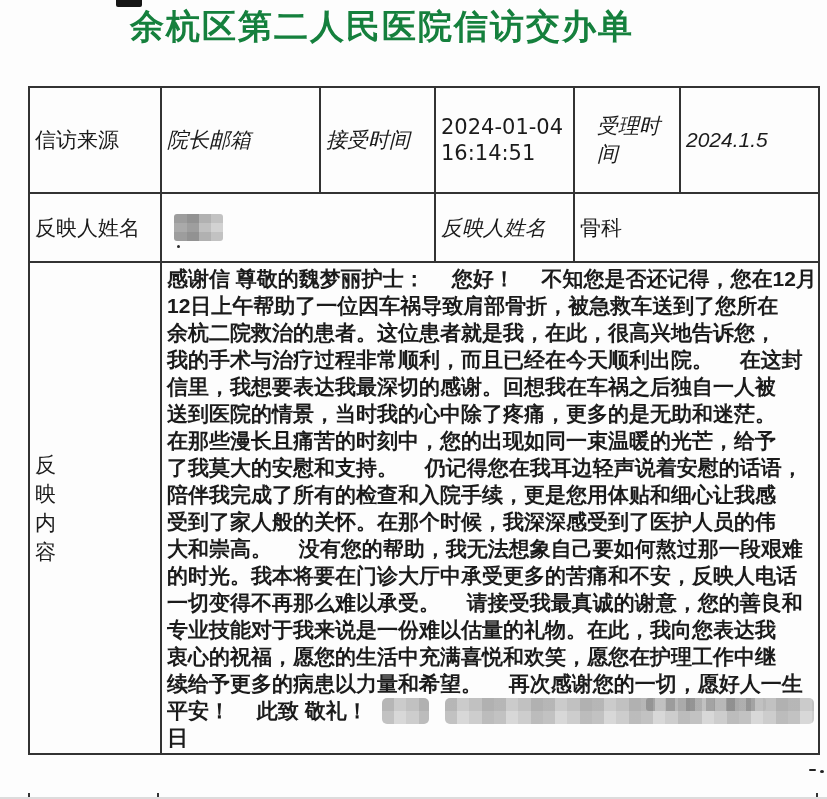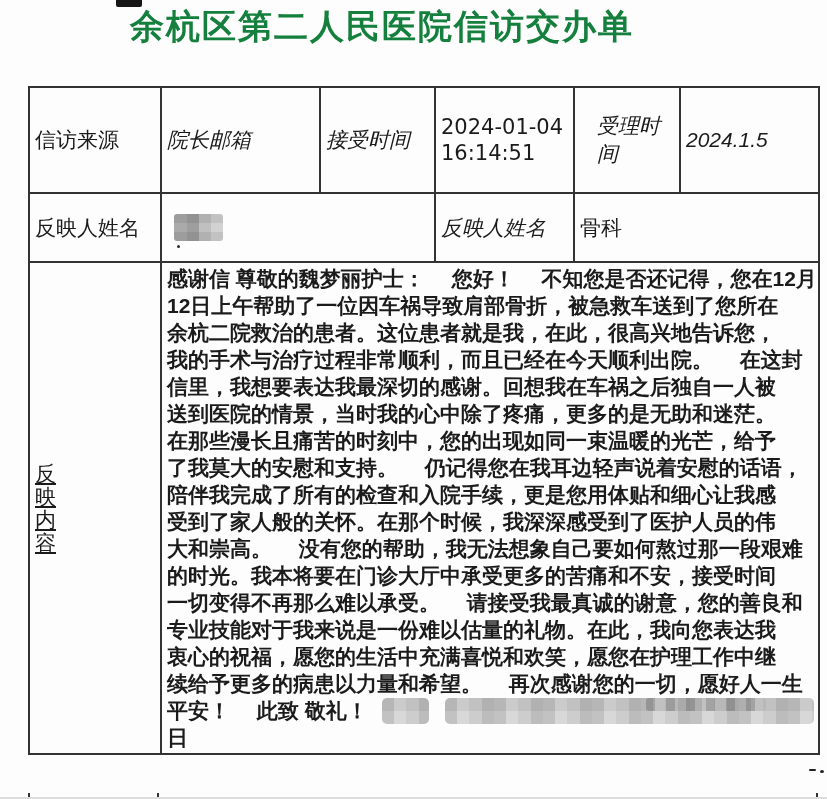--- a/index.html
+++ b/index.html
@@ -27,21 +27,21 @@
   td.lbl{padding-left:12px;}
   td.val2{padding-left:7px;font-style:italic;}
   td.dept{padding-left:9px;font-family:Liberation Mono, monospace;}
   td.dt{
     font-family:"DejaVu Sans",sans-serif;font-size:21px;line-height:26px;
     padding:0 22px 0 4px;overflow-wrap:break-word;word-wrap:break-word;margin-top:39px;
   }
   td.vlabel{
     padding-left:13px;padding-right:0;
   }
-  td.vlabel span{display:block;width:23px;line-height:23px;font-size:21px;word-break:break-all;text-decoration:underline;}
+  td.vlabel span{display:block;width:23px;line-height:29px;font-size:21px;word-break:break-all;}
   td.content-cell{vertical-align:top;padding:2px 4px 0 5px;position:relative;font-weight:bold;}
   .cl{white-space:pre;font-size:21px;line-height:27px;height:27px;}
   .last-line{display:flex;align-items:center;height:27px;text-align:center;}
   .last-line .txt{white-space:pre;font-size:21px;}
   .mosaic{
     display:inline-block;border-radius:5px;
     background-image:
       repeating-linear-gradient(90deg, rgba(0,0,0,.10) 0 12px, rgba(0,0,0,0) 12px 24px, rgba(0,0,0,.05) 24px 37px, rgba(0,0,0,.13) 37px 49px),
       repeating-linear-gradient(0deg, #d8d8d8 0 13px, #cbcbcb 13px 26px);
   }
@@ -125,21 +125,21 @@
               <div class="cl">12日上午帮助了一位因车祸导致肩部骨折，被急救车送到了您所在</div>
               <div class="cl">余杭二院救治的患者。这位患者就是我，在此，很高兴地告诉您，</div>
               <div class="cl">我的手术与治疗过程非常顺利，而且已经在今天顺利出院。　 在这封</div>
               <div class="cl">信里，我想要表达我最深切的感谢。回想我在车祸之后独自一人被</div>
               <div class="cl">送到医院的情景，当时我的心中除了疼痛，更多的是无助和迷茫。</div>
               <div class="cl">在那些漫长且痛苦的时刻中，您的出现如同一束温暖的光芒，给予</div>
               <div class="cl">了我莫大的安慰和支持。　 仍记得您在我耳边轻声说着安慰的话语，</div>
               <div class="cl">陪伴我完成了所有的检查和入院手续，更是您用体贴和细心让我感</div>
               <div class="cl">受到了家人般的关怀。在那个时候，我深深感受到了医护人员的伟</div>
               <div class="cl">大和崇高。　 没有您的帮助，我无法想象自己要如何熬过那一段艰难</div>
-              <div class="cl">的时光。我本将要在门诊大厅中承受更多的苦痛和不安，接受时间</div>
+              <div class="cl">的时光。我本将要在门诊大厅中承受更多的苦痛和不安，反映人电话</div>
               <div class="cl">一切变得不再那么难以承受。　 请接受我最真诚的谢意，您的善良和</div>
               <div class="cl">专业技能对于我来说是一份难以估量的礼物。在此，我向您表达我</div>
               <div class="cl">衷心的祝福，愿您的生活中充满喜悦和欢笑，愿您在护理工作中继</div>
               <div class="cl">续给予更多的病患以力量和希望。　 再次感谢您的一切，愿好人一生</div>
             </div>
           <div class="last-line">
             <span class="txt">平安！　 此致 敬礼！</span>
             <span class="mosaic mosaic-sig-a"></span>
             <span class="mosaic mosaic-sig-b"></span>
           </div>

